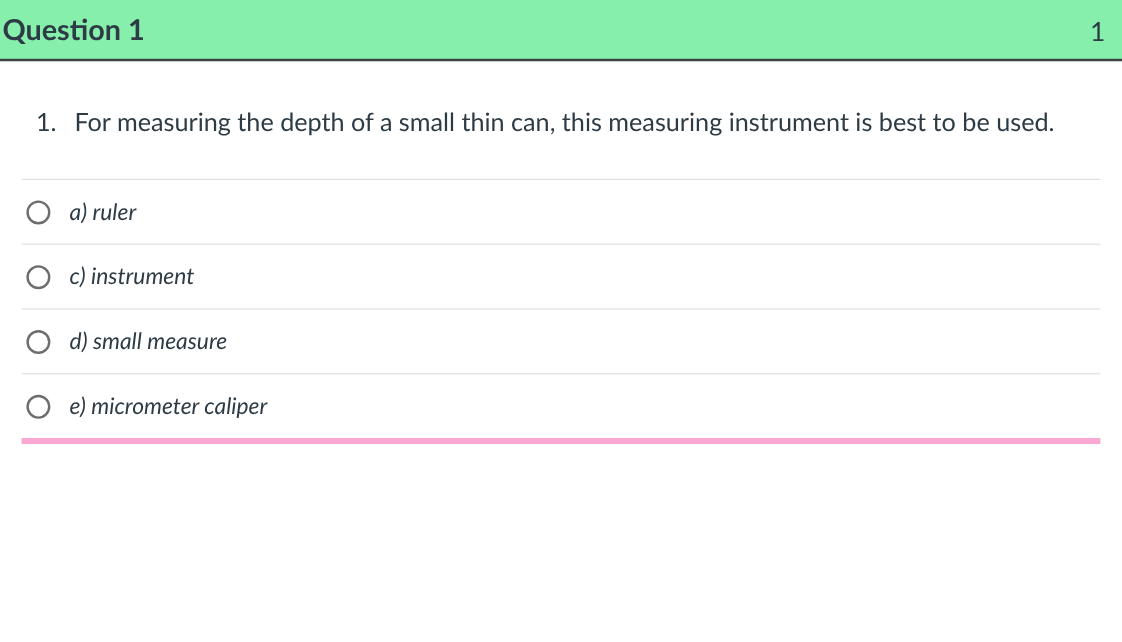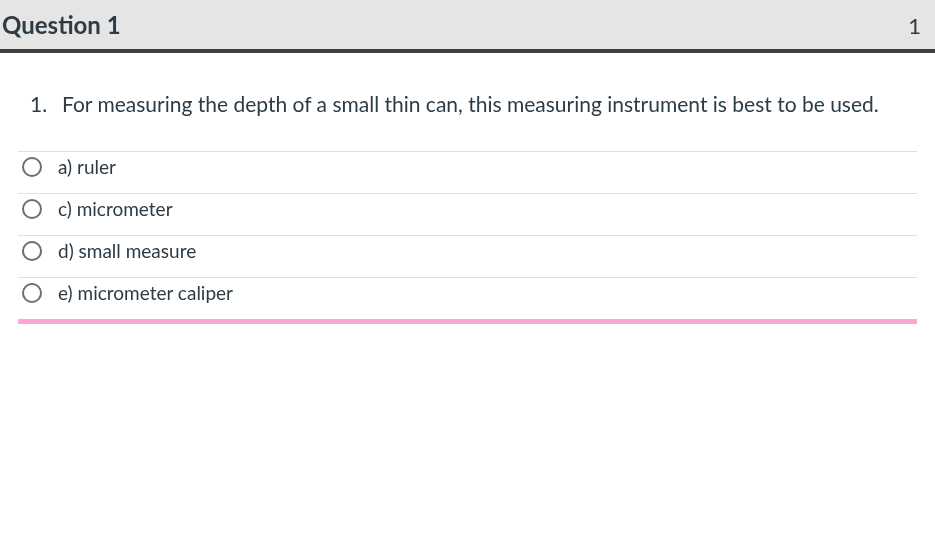--- a/index.html
+++ b/index.html
@@ -12,22 +12,22 @@
       background: #ffffff;
       color: #2d3b45;
       width: 935px;
       height: 535px;
     }
     .question-header {
       display: flex;
       justify-content: space-between;
       align-items: flex-end;
       padding: 10px 14px 10px 2px;
-      background: #e5e5e5;
-      border-bottom: 4px solid #404040;
+      background: #86efac;
+      border-bottom: 2px solid #404040;
     }
     .question-title {
       font-size: 24px;
       font-weight: 700;
       color: #2d3b45;
     }
     .question-points {
       font-size: 22px;
       font-weight: 400;
       color: #2d3b45;
@@ -49,23 +49,24 @@
     }
     .question-stem-text {
       flex: 1;
     }
     .answers {
       margin: 0;
     }
     .answer-row {
       display: flex;
       align-items: center;
-      padding: 3px 6px 15px 4px;
+      padding: 15px 6px 15px 4px;
       border-top: 1px solid #e0e0e0;
       cursor: pointer;
+      font-style: italic;
     }
     .answer-row:last-child {
       border-bottom: 5px solid #f9a8d4;
     }
     .radio {
       width: 20px;
       height: 20px;
       border: 2px solid #6d6d6d;
       border-radius: 50%;
       margin-right: 16px;
@@ -91,21 +92,21 @@
     <div class="question-stem-text">For measuring the depth of a small thin can, this measuring instrument is best to be used.</div>
   </div>
 
   <div class="answers">
     <div class="answer-row">
       <span class="radio"></span>
       <span class="answer-label">a) ruler</span>
     </div>
     <div class="answer-row">
       <span class="radio"></span>
-      <span class="answer-label">c) micrometer</span>
+      <span class="answer-label">c) instrument</span>
     </div>
     <div class="answer-row">
       <span class="radio"></span>
       <span class="answer-label">d) small measure</span>
     </div>
     <div class="answer-row">
       <span class="radio"></span>
       <span class="answer-label">e) micrometer caliper</span>
     </div>
   </div>

